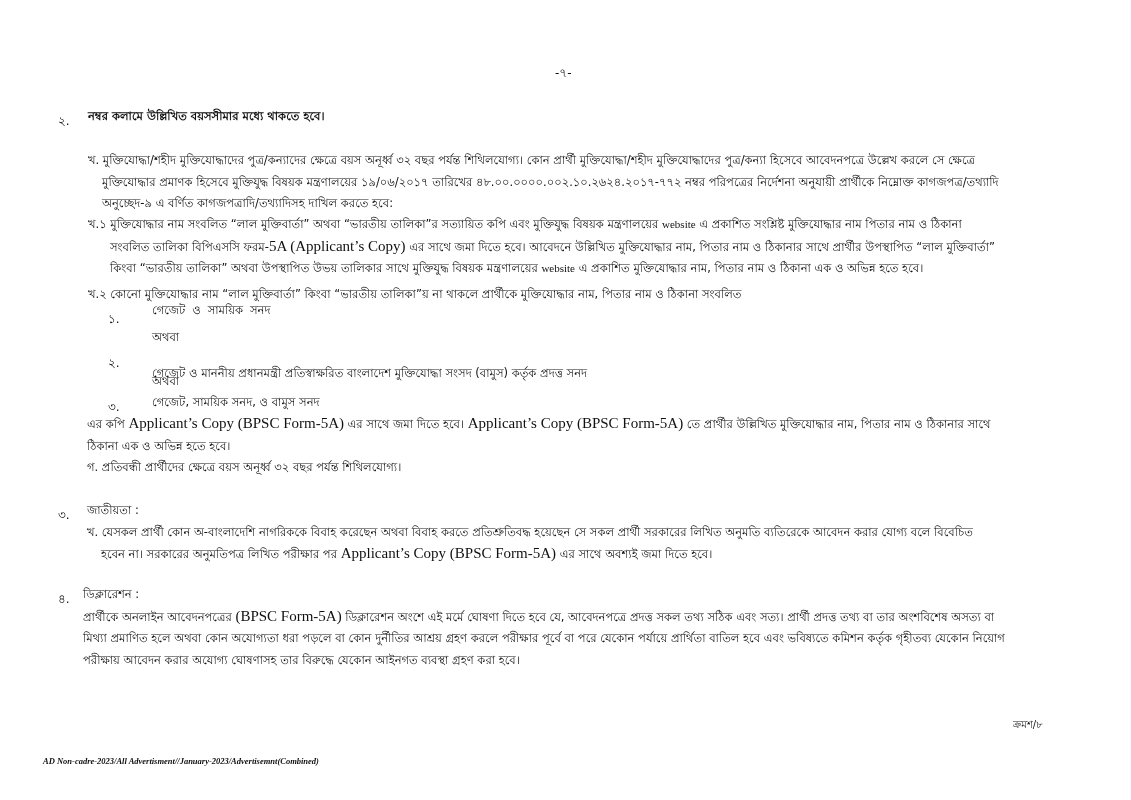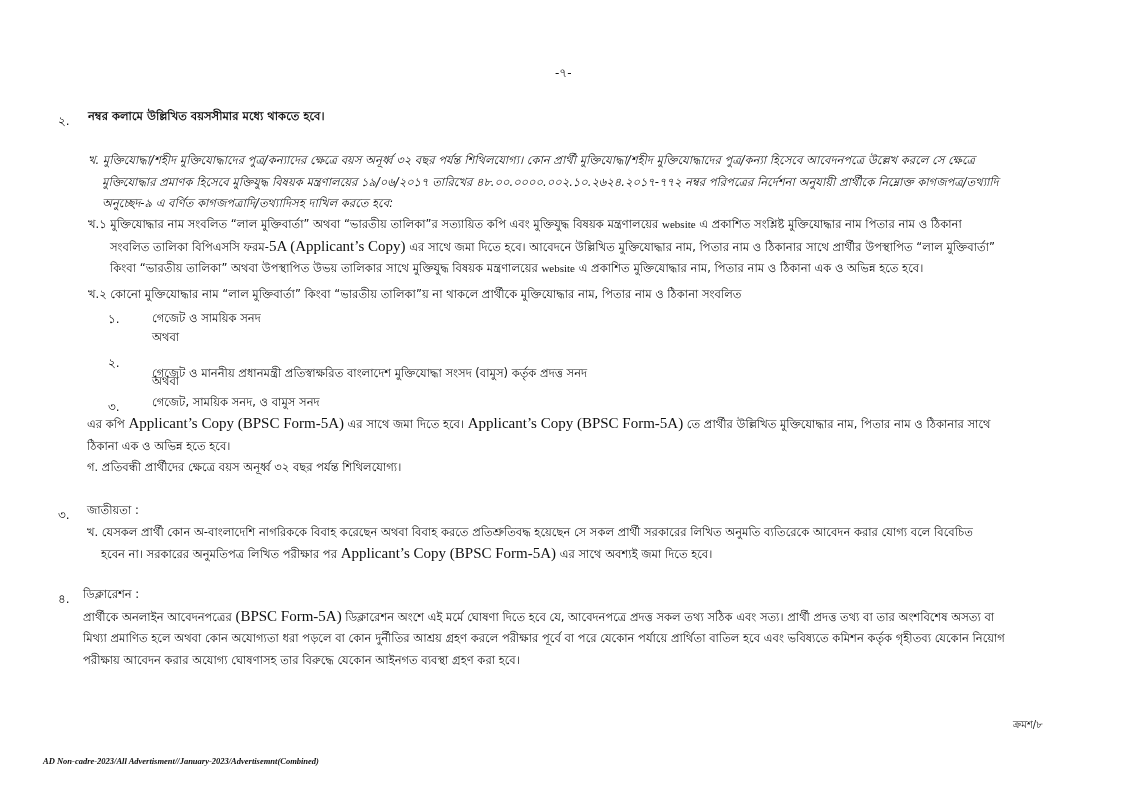--- a/index.html
+++ b/index.html
@@ -17,36 +17,36 @@
 </head>
 <body>
 
 <div class="page-num">-৭-</div>
 
 <div class="num" style="left:58px;top:112px;">২.</div>
 <div class="blk bold" style="left:88px;top:106px;font-size:11.5px;">
   <span class="line">নম্বর কলামে উল্লিখিত বয়সসীমার মধ্যে থাকতে হবে।</span>
 </div>
 
-<div class="blk" style="left:88px;top:150px;font-style:italic;">
+<div class="blk" style="left:88px;top:150px;">
   <span class="line">খ. মুক্তিযোদ্ধা/শহীদ মুক্তিযোদ্ধাদের পুত্র/কন্যাদের ক্ষেত্রে বয়স অনূর্ধ্ব ৩২ বছর পর্যন্ত শিথিলযোগ্য। কোন প্রার্থী মুক্তিযোদ্ধা/শহীদ মুক্তিযোদ্ধাদের পুত্র/কন্যা হিসেবে আবেদনপত্রে উল্লেখ করলে সে ক্ষেত্রে</span>
   <span class="line" style="padding-left:14px">মুক্তিযোদ্ধার প্রমাণক হিসেবে মুক্তিযুদ্ধ বিষয়ক মন্ত্রণালয়ের ১৯/০৬/২০১৭ তারিখের ৪৮.০০.০০০০.০০২.১০.২৬২৪.২০১৭-৭৭২ নম্বর পরিপত্রের নির্দেশনা অনুযায়ী প্রার্থীকে নিম্নোক্ত কাগজপত্র/তথ্যাদি</span>
   <span class="line" style="padding-left:14px">অনুচ্ছেদ-৯ এ বর্ণিত কাগজপত্রাদি/তথ্যাদিসহ দাখিল করতে হবে:</span>
 </div>
 
 <div class="blk" style="left:88px;top:214px;">
   <span class="line"><span>খ.১ মুক্তিযোদ্ধার নাম সংবলিত “লাল মুক্তিবার্তা” অথবা “ভারতীয় তালিকা”র সত্যায়িত কপি এবং মুক্তিযুদ্ধ বিষয়ক মন্ত্রণালয়ের </span><span class="enb">website</span><span> এ প্রকাশিত সংশ্লিষ্ট মুক্তিযোদ্ধার নাম পিতার নাম ও ঠিকানা</span></span>
   <span class="line" style="padding-left:22px"><span>সংবলিত তালিকা বিপিএসসি ফরম-</span><span class="en">5A (Applicant’s Copy)</span><span> এর সাথে জমা দিতে হবে। আবেদনে উল্লিখিত মুক্তিযোদ্ধার নাম, পিতার নাম ও ঠিকানার সাথে প্রার্থীর উপস্থাপিত “লাল মুক্তিবার্তা”</span></span>
   <span class="line" style="padding-left:22px"><span>কিংবা “ভারতীয় তালিকা” অথবা উপস্থাপিত উভয় তালিকার সাথে মুক্তিযুদ্ধ বিষয়ক মন্ত্রণালয়ের </span><span class="enb">website</span><span> এ প্রকাশিত মুক্তিযোদ্ধার নাম, পিতার নাম ও ঠিকানা এক ও অভিন্ন হতে হবে।</span></span>
 </div>
 
 <div class="blk" style="left:88px;top:284px;">খ.২ কোনো মুক্তিযোদ্ধার নাম “লাল মুক্তিবার্তা” কিংবা “ভারতীয় তালিকা”য় না থাকলে প্রার্থীকে মুক্তিযোদ্ধার নাম, পিতার নাম ও ঠিকানা সংবলিত</div>
 
 <div class="num" style="left:108px;top:310px;">১.</div>
-<div class="blk" style="left:152px;top:308px;">গেজেট ও সাময়িক সনদ</div>
+<div class="blk" style="left:152px;top:300px;font-family:Liberation Mono, monospace;">গেজেট ও সাময়িক সনদ</div>
 <div class="blk" style="left:152px;top:327px;">অথবা</div>
 <div class="num" style="left:108px;top:354px;">২.</div>
 <div class="blk" style="left:152px;top:363px;">গেজেট ও মাননীয় প্রধানমন্ত্রী প্রতিস্বাক্ষরিত বাংলাদেশ মুক্তিযোদ্ধা সংসদ (বামুস) কর্তৃক প্রদত্ত সনদ</div>
 <div class="blk" style="left:152px;top:371px;">অথবা</div>
 <div class="num" style="left:108px;top:398px;">৩.</div>
 <div class="blk" style="left:152px;top:392px;">গেজেট, সাময়িক সনদ, ও বামুস সনদ</div>
 
 <div class="blk" style="left:87px;top:413px;">
   <span class="line"><span>এর কপি </span><span class="en">Applicant’s Copy (BPSC Form-5A)</span><span> এর সাথে জমা দিতে হবে। </span><span class="en">Applicant’s Copy (BPSC Form-5A)</span><span> তে প্রার্থীর উল্লিখিত মুক্তিযোদ্ধার নাম, পিতার নাম ও ঠিকানার সাথে</span></span>
   <span class="line">ঠিকানা এক ও অভিন্ন হতে হবে।</span>

